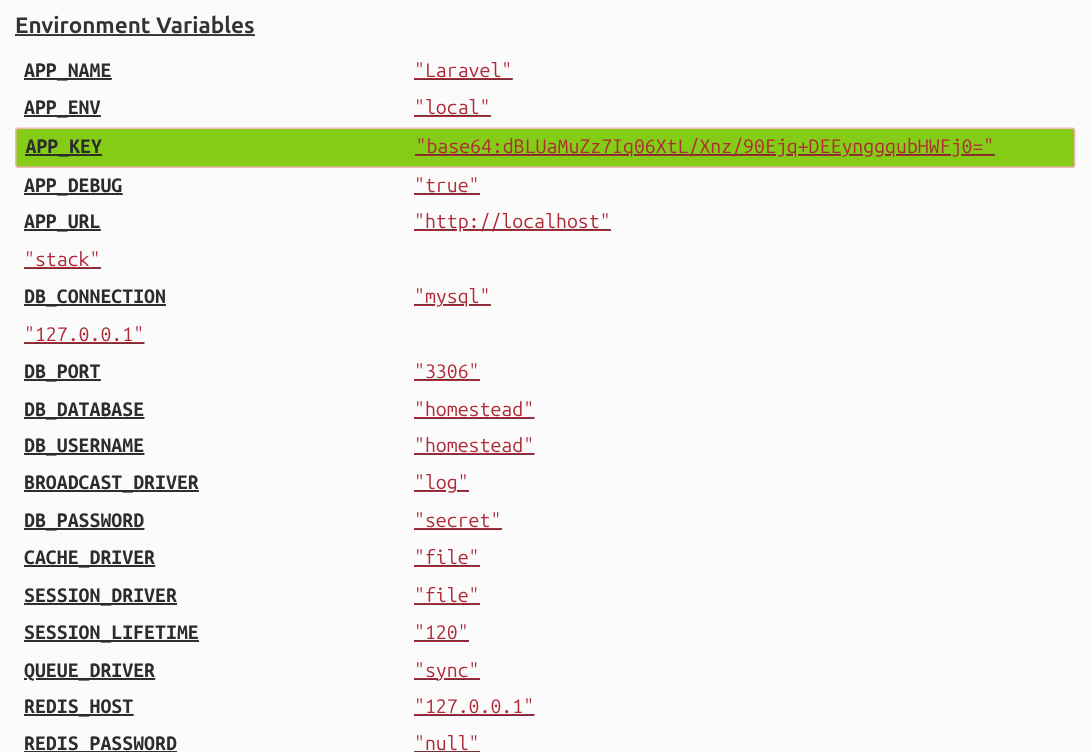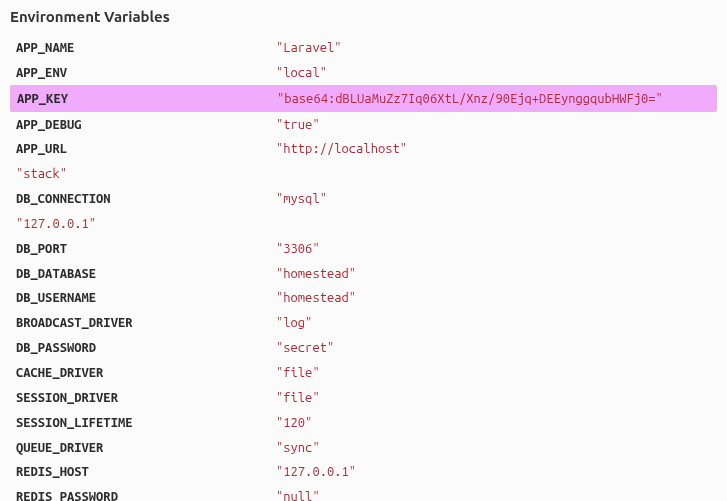--- a/index.html
+++ b/index.html
@@ -1,18 +1,19 @@
 <!DOCTYPE html>
 <html><head>
   <meta charset="utf-8">
   <style>
     * {
       margin: 0;
       padding: 0;
       box-sizing: border-box;
+      text-decoration: underline;
     }
     body {
       font-family: "Ubuntu Mono", "DejaVu Sans Mono", "Courier New", monospace;
       font-size: 13px;
       background: #fbfbfb;
       color: #2c2c2c;
       padding: 8px 10px;
     }
     .heading {
       font-family: "Ubuntu", "Helvetica Neue", Arial, sans-serif;
@@ -25,21 +26,21 @@
       width: 100%;
     }
     .env-row {
       display: flex;
       align-items: center;
       padding: 3px 4px 3px 6px;
       line-height: 1.45;
     }
     .env-row.highlighted {
       border: 1px solid #f3b7b7;
-      background: #f0abfc;
+      background: #84cc16;
       border-radius: 2px;
     }
     .env-key {
       flex: 0 0 260px;
       font-weight: bold;
       color: #2c2c2c;
       padding-right: 8px;
       white-space: nowrap;
     }
     .env-value {

